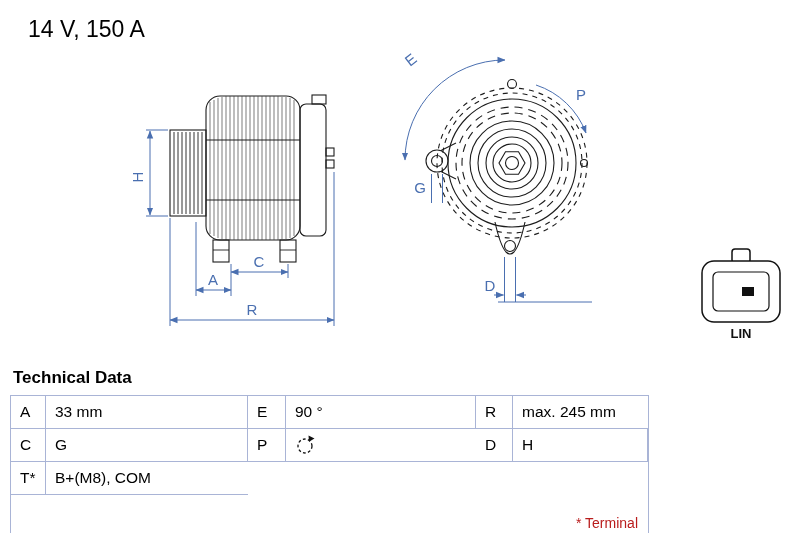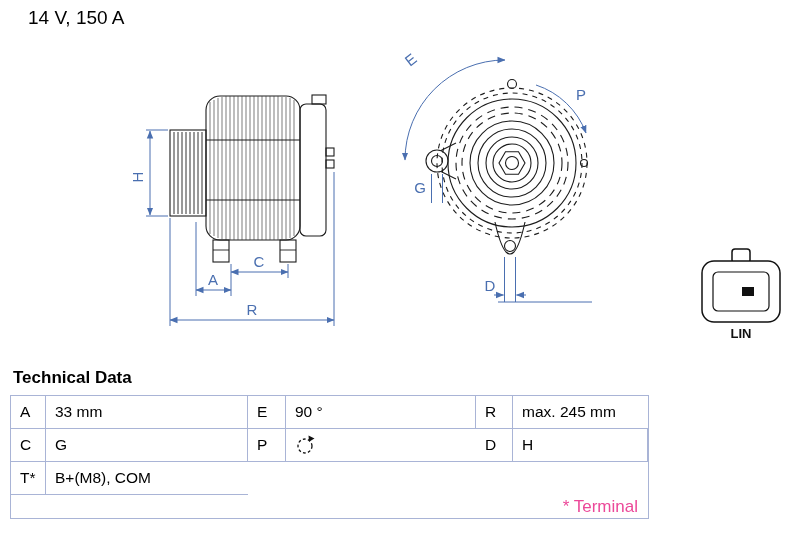--- a/index.html
+++ b/index.html
@@ -3,22 +3,22 @@
 <meta charset="utf-8">
 <style>
   html,body { margin:0; padding:0; }
   body {
     width:800px; height:533px; background:#ffffff;
     font-family:"Liberation Sans", sans-serif;
     position:relative; overflow:hidden; color:#000;
   }
   .page { position:relative; width:800px; height:533px; background:#fff; }
   .spec {
-    position:absolute; left:28px; top:7px;
-    font-size:19px; font-weight:500; color:#000;
+    position:absolute; left:28px; top:16px;
+    font-size:23px; font-weight:500; color:#000;
   }
   svg.drawing { position:absolute; left:0; top:0; }
   svg text { font-family:"Liberation Sans", sans-serif; }
   .dim-label { font-size:15px; fill:#4a6fb0; }
   .conn-label { font-size:13px; font-weight:bold; fill:#111; }
 
   .tech { position:absolute; left:10px; top:368px; width:639px; }
   .tech-title { margin:0 0 7px 3px; font-size:17px; font-weight:700; color:#000; }
   .grid {
     display:grid;
@@ -30,21 +30,21 @@
     height:32px; padding:0 4px 0 9px;
     font-size:15.5px; color:#000;
     border-right:1px solid #a9b4d6;
     border-bottom:1px solid #a9b4d6;
     white-space:nowrap;
   }
   .cell.last { border-right:none; }
   .cell-foot {
     grid-column:1 / -1;
     display:flex; justify-content:flex-end; align-items:center;
-    height:23px; padding:0 10px; font-size:17px; color:#ec4899;
+    height:23px; padding:0 10px; font-size:14px; color:#b91c1c;margin-top:16px;
   }
 </style>
 </head>
 <body>
 
 <div class="page">
 
   <div class="spec">14 V, 150 A</div>
 
   <svg class="drawing" width="800" height="360" viewBox="0 0 800 360">

